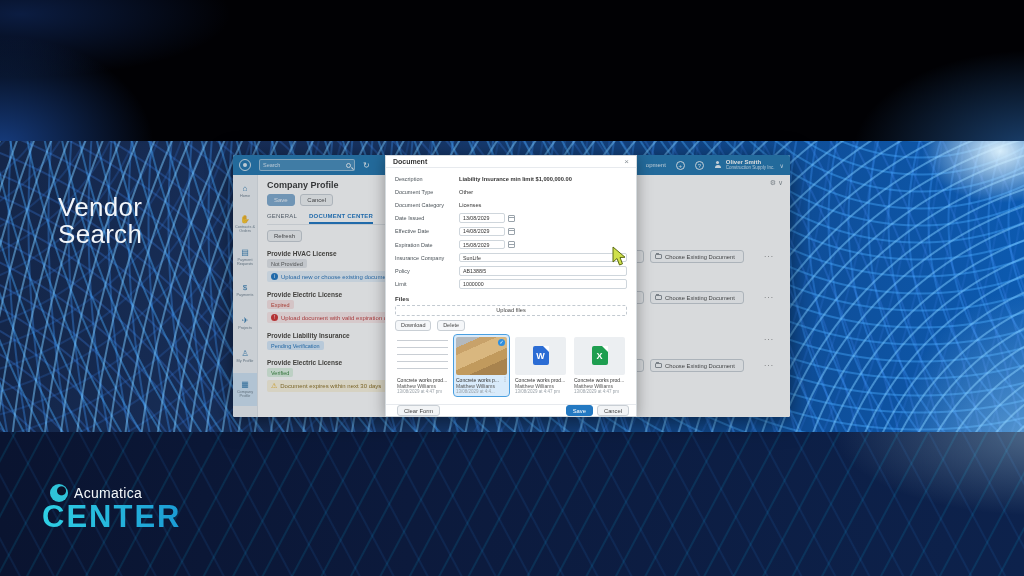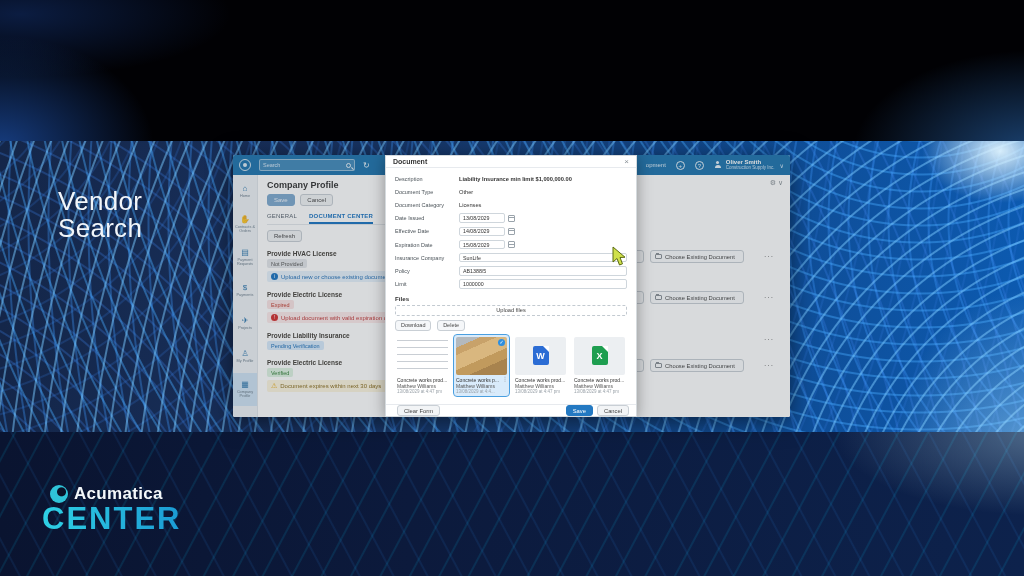--- a/index.html
+++ b/index.html
@@ -24,26 +24,26 @@
       repeating-radial-gradient(circle at -100px -100px, transparent 0 11px, rgba(50,120,220,.22) 12px 13px, transparent 14px 22px),
       linear-gradient(90deg, #142649 0%, #18305c 30%, #15407a 55%, #0f4e98 78%, #0c5ab0 100%); }
   .band-bottom { position:absolute; left:0; top:432px; width:1024px; height:144px;
     background:
       radial-gradient(ellipse 300px 120px at 102% 0%, rgba(200,240,255,.35), transparent 70%),
       repeating-linear-gradient(118deg, transparent 0 12px, rgba(0,190,235,.12) 13px 14px, transparent 15px 26px),
       repeating-linear-gradient(62deg, transparent 0 16px, rgba(40,140,240,.10) 17px 18px, transparent 19px 30px),
       linear-gradient(90deg, #0a1430 0%, #0c1a3c 40%, #0d224c 100%); }
 
   
-  .slide-title { position:absolute; left:58px; top:188px; color:#f2f6fa; font-size:26px; line-height:1.02; font-weight:500; letter-spacing:.3px; }
+  .slide-title { position:absolute; left:58px; top:194px; color:#f2f6fa; font-size:26px; line-height:1.02; font-weight:500; letter-spacing:.3px; }
   .brand { position:absolute; left:42px; top:484px; }
   .brand-row1 { display:flex; align-items:center; margin-left:8px; }
   .acu-icon { width:18px; height:18px; border-radius:50%; margin-right:6px;
     background: radial-gradient(circle at 64% 38%, #0a1228 0 4px, #2fc3d8 5px); }
-  .acu-name { color:#f4f8fa; font-size:17px; font-weight:700; letter-spacing:.3px; }
+  .acu-name { color:#f4f8fa; font-size:14px; font-weight:400; letter-spacing:.3px; }
   .summit { font-size:31px; font-weight:800; letter-spacing:2px; margin-top:-3px;
     background:linear-gradient(90deg,#2fd0e4,#1b9bd4); -webkit-background-clip:text; background-clip:text; color:transparent; }
 
   
   .app { position:absolute; left:233px; top:155px; width:557px; height:262px; background:#fff;
     border-radius:2px; box-shadow:0 4px 24px rgba(0,0,0,.55); font-size:6px; color:#333; overflow:hidden; }
   .topbar { position:absolute; left:0; top:0; width:100%; height:20px; background:#1d74ae; display:flex; align-items:center; padding:0 6px; }
   .logo-chip { width:12px; height:12px; border:1px solid rgba(255,255,255,.8); border-radius:50%; position:relative; margin-right:8px; }
   .logo-chip::after { content:""; position:absolute; left:3px; top:3px; width:4px; height:4px; border-radius:50%; background:rgba(255,255,255,.85); }
   .search-box { width:96px; height:12px; background:rgba(255,255,255,.16); border:1px solid rgba(255,255,255,.45); border-radius:2px; display:flex; align-items:center; padding:0 3px; }

